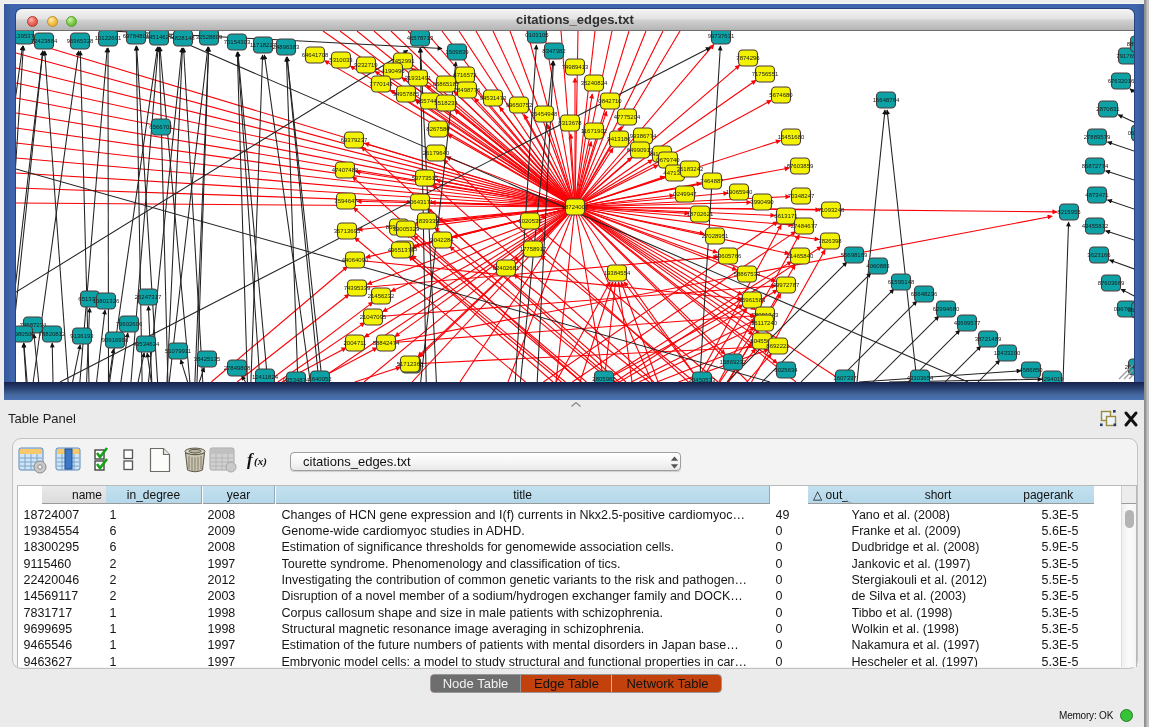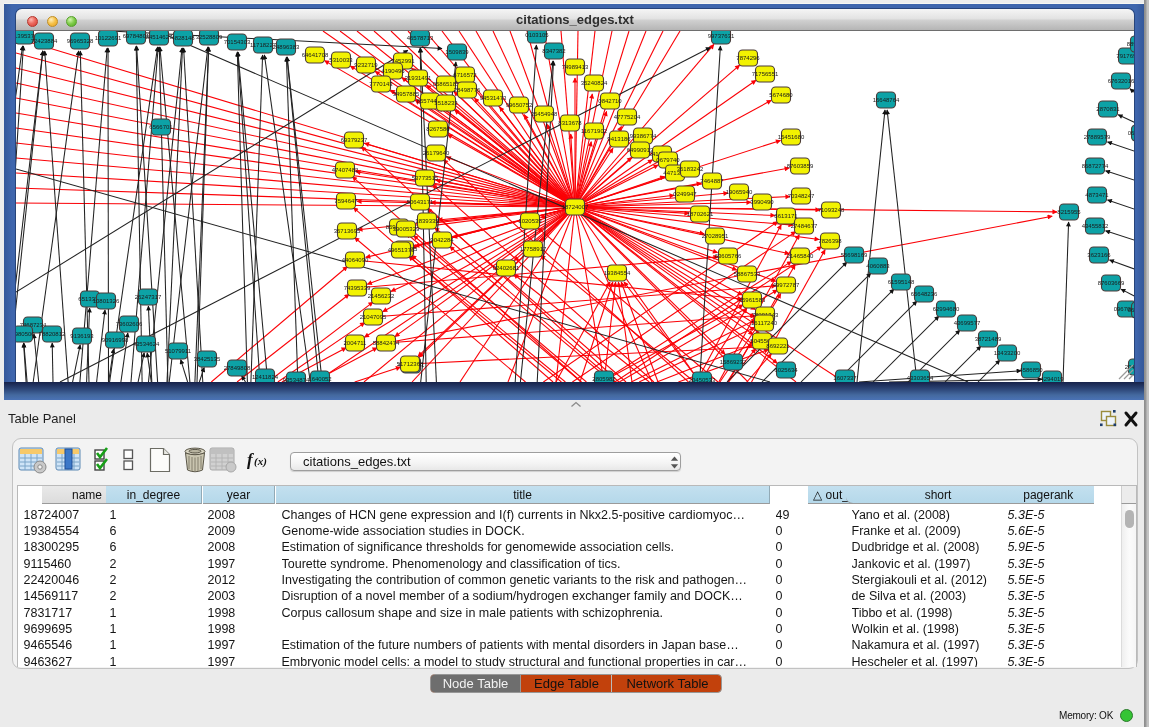--- a/index.html
+++ b/index.html
@@ -48,21 +48,21 @@
  border-right:1px solid #92aab6;border-bottom:1px solid #9a9a9a;font-size:12px;color:#111;
  text-align:center;padding-top:2px;}
 .row{position:absolute;left:0;width:1103px;height:16.35px;font-size:12.5px;color:#151515;}
 .c{position:absolute;top:2px;white-space:nowrap;overflow:hidden;}
 .c0{left:6px;width:95px;}
 .c1{left:92px;width:90px;}
 .c2{left:190px;width:78px;}
 .c3{left:264px;width:488px;}
 .c4{left:758px;width:70px;}
 .c5{left:834px;width:160px;}
-.c6{left:990px;width:100px;font-style:italic;}
+.c6{left:1024px;width:100px;}
 
 #sbar{position:absolute;left:1103px;top:18px;width:17px;height:164px;
  background:linear-gradient(90deg,#efefef 0,#fbfbfb 45%,#f3f3f3 100%);border-left:1px solid #dcdcdc;}
 #sthumb{position:absolute;left:3px;top:6px;width:9px;height:18px;border-radius:5px;background:#b4b4b4;}
 #scorner{position:absolute;left:1103px;top:0;width:17px;height:18px;background:#ececec;border-left:1px solid #cfcfcf;border-bottom:1px solid #9a9a9a;}
 
 #segs{position:absolute;left:430px;top:274px;width:292px;height:19px;border:1px solid #979797;
  border-radius:4.5px;background:#c2410c;font-size:13px;}
 #segs .s{position:absolute;top:0;height:100%;text-align:center;padding-top:1px;color:#111;}
 #segs .s1{left:0;width:90px;background:#6e6e6e;color:#f2f2f2;border-radius:3.5px 0 0 3.5px;border-right:1px solid #979797;}
@@ -742,21 +742,21 @@
         <span class="c c2">2008</span>
         <span class="c c3">Changes of HCN gene expression and I(f) currents in Nkx2.5-positive cardiomyoc…</span>
         <span class="c c4">49</span>
         <span class="c c5">Yano et al. (2008)</span>
         <span class="c c6">5.3E-5</span>
       </div>
 <div class="row" style="top:35.9px">
         <span class="c c0">19384554</span>
         <span class="c c1">6</span>
         <span class="c c2">2009</span>
-        <span class="c c3">Genome-wide association studies in DOCK.</span>
+        <span class="c c3">Genome-wide cardiomyoc studies in ADHD.</span>
         <span class="c c4">0</span>
         <span class="c c5">Franke et al. (2009)</span>
         <span class="c c6">5.6E-5</span>
       </div>
 <div class="row" style="top:52.2px">
         <span class="c c0">18300295</span>
         <span class="c c1">6</span>
         <span class="c c2">2008</span>
         <span class="c c3">Estimation of significance thresholds for genomewide association cells.</span>
         <span class="c c4">0</span>
@@ -796,20 +796,21 @@
         <span class="c c2">1998</span>
         <span class="c c3">Corpus callosum shape and size in male patients with schizophrenia.</span>
         <span class="c c4">0</span>
         <span class="c c5">Tibbo et al. (1998)</span>
         <span class="c c6">5.3E-5</span>
       </div>
 <div class="row" style="top:133.9px">
         <span class="c c0">9699695</span>
         <span class="c c1">1</span>
         <span class="c c2">1998</span>
+        <span class="c c3">Structural magnetic resonance image averaging in schizophrenia.</span>
         <span class="c c4">0</span>
         <span class="c c5">Wolkin et al. (1998)</span>
         <span class="c c6">5.3E-5</span>
       </div>
 <div class="row" style="top:150.3px">
         <span class="c c0">9465546</span>
         <span class="c c1">1</span>
         <span class="c c2">1997</span>
         <span class="c c3">Estimation of the future numbers of patients with mental disorders in Japan base…</span>
         <span class="c c4">0</span>

